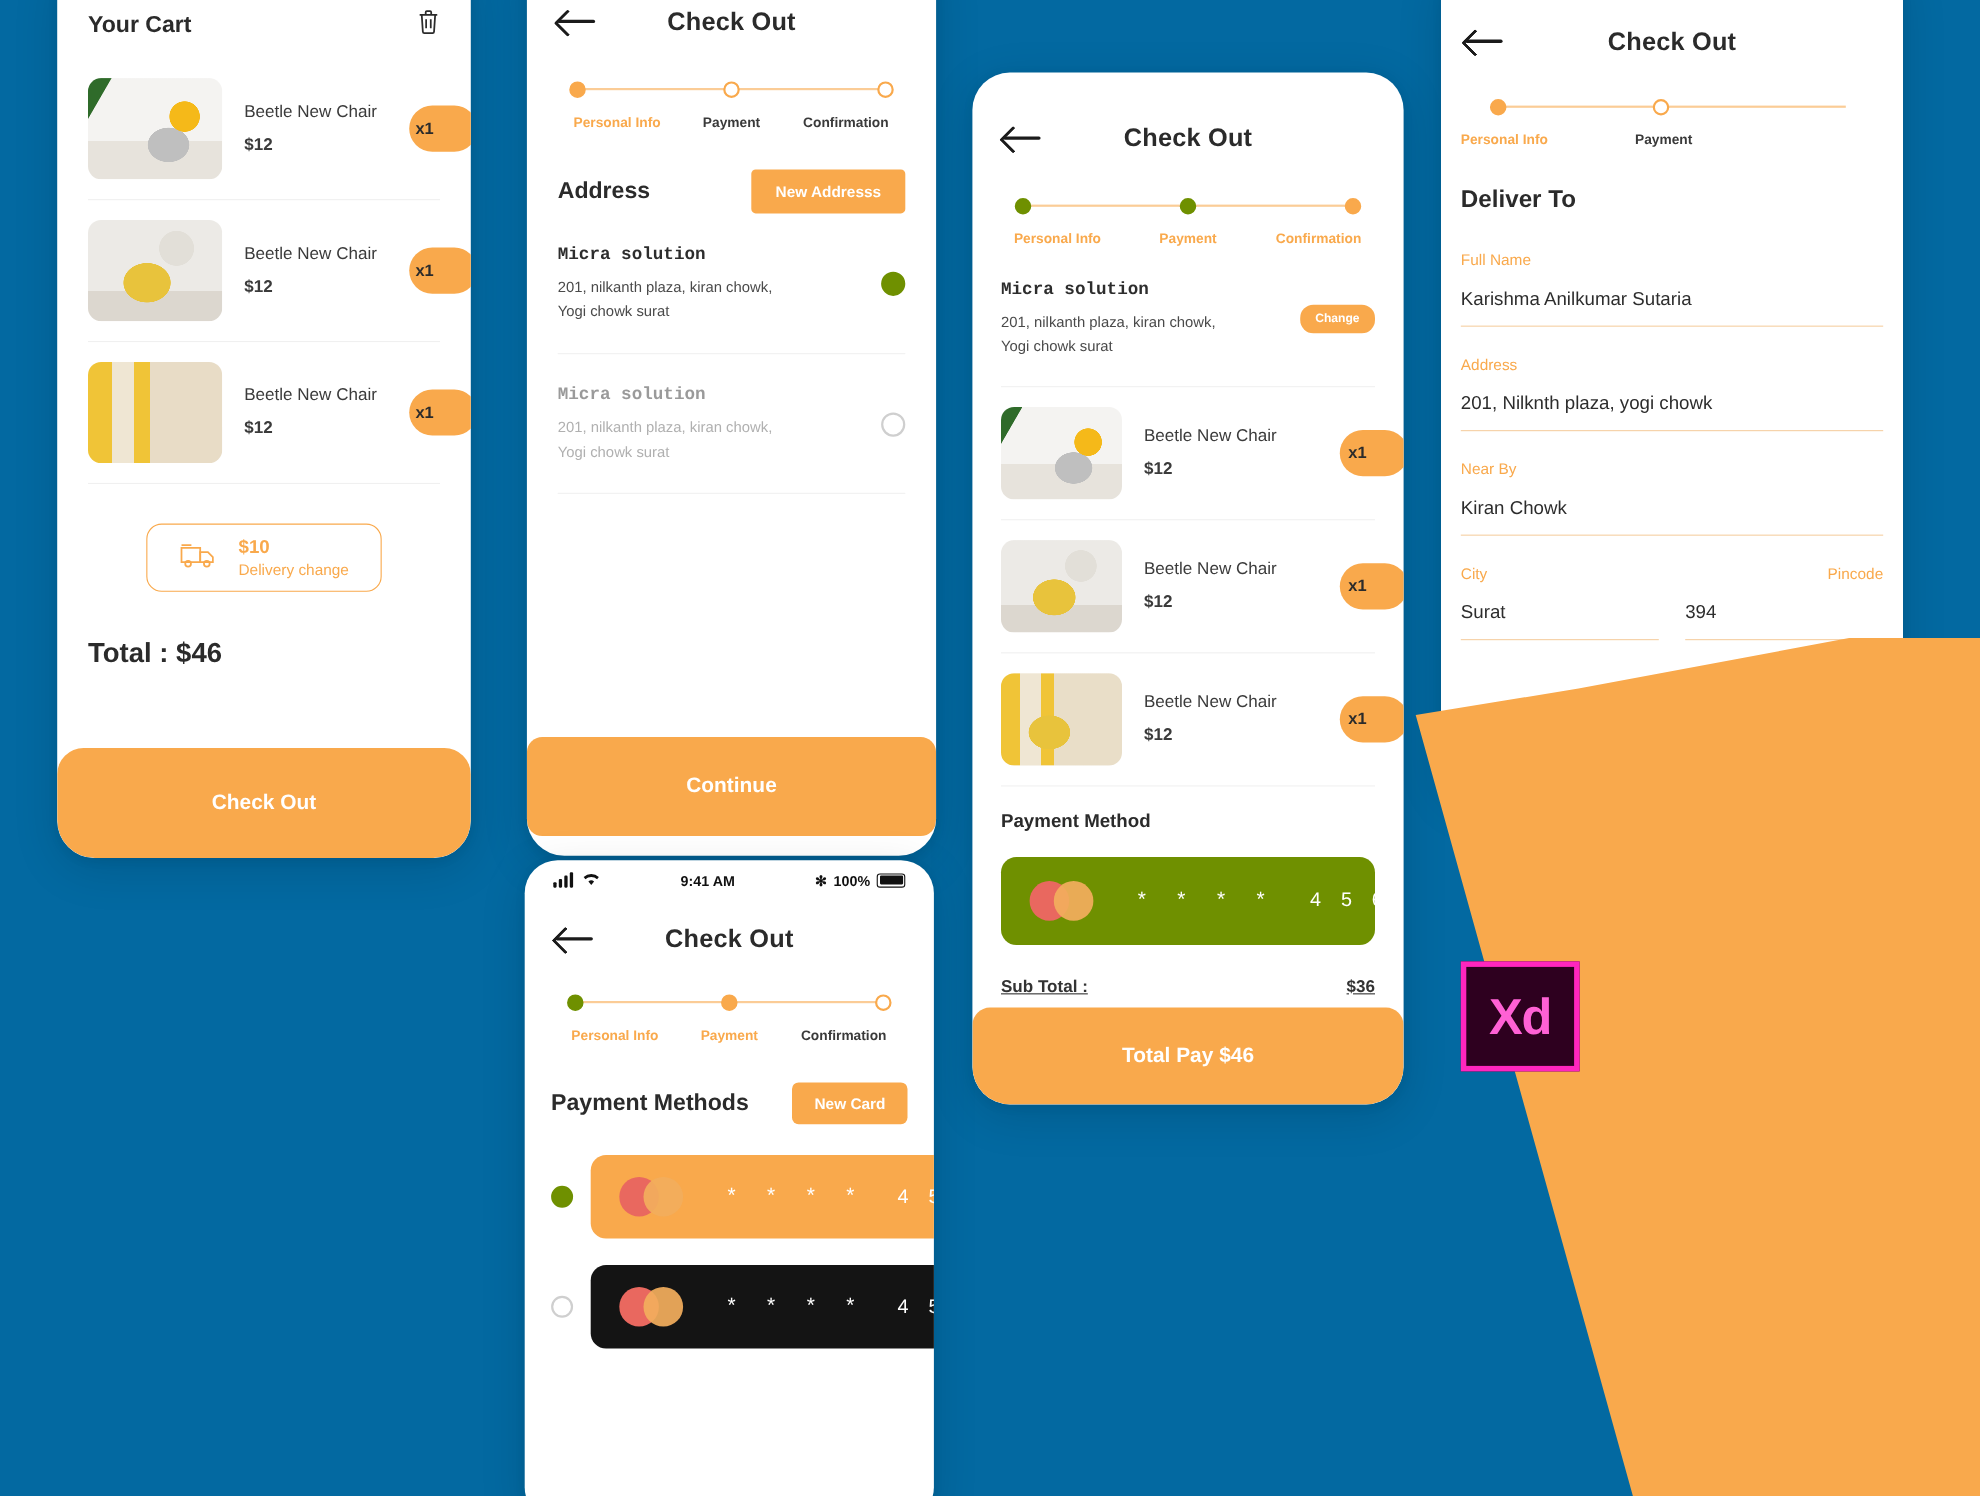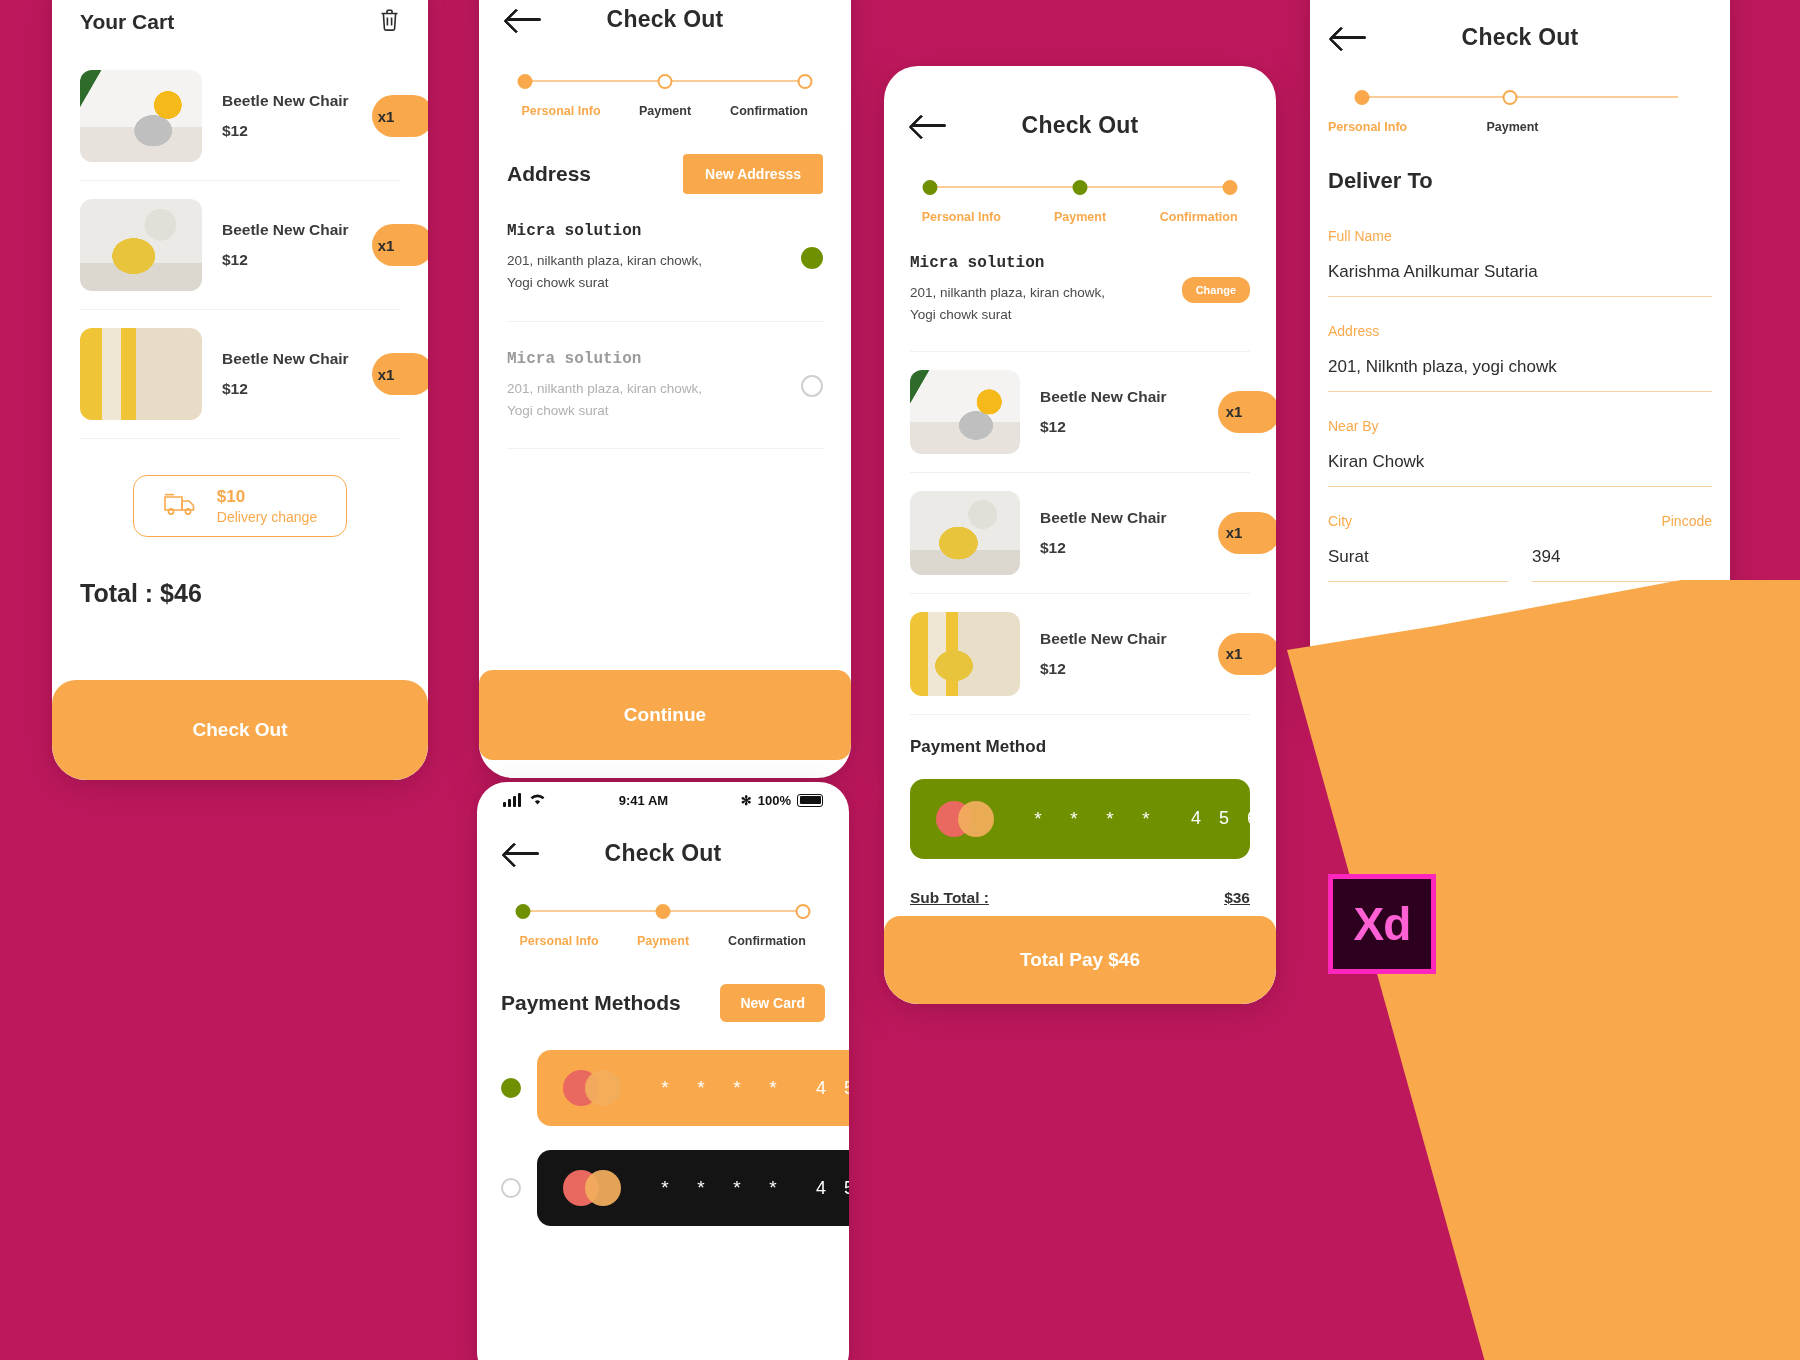--- a/index.html
+++ b/index.html
@@ -2,21 +2,21 @@
 <html><head>
 <meta charset="utf-8">
 <style>
   * { box-sizing: border-box; margin: 0; padding: 0; }
   html, body {
     width: 1800px; height: 1360px;
     background: #ffffff;
     font-family: "Liberation Sans", sans-serif;
     overflow: hidden;
   }
-  #stage { position: relative; width: 1800px; height: 1360px; background: #be185d; }
+  #stage { position: relative; width: 1800px; height: 1360px; background: #0369a1; }
 
   
   .phone {
     position: absolute;
     background: #ffffff;
     border-radius: 34px;
     box-shadow: 0 10px 42px rgba(0,0,0,0.13), 0 2px 10px rgba(0,0,0,0.06);
     overflow: hidden;
   }
   .phone.flat { border-radius: 30px; }
@@ -49,21 +49,21 @@
   .dot.fill-green  { background: #6f9000; border-color: #6f9000; }
   .step-labels { display: flex; margin: 14px 8px 0 8px; }
   .step-labels > span { flex: 1; text-align: center; font-size: 12.5px; font-weight: 600; color: #3a3a3a; }
   .step-labels > span.active { color: #f9a94c; }
 
   
   .prow { display: flex; align-items: center; padding: 18px 0; position: relative; }
   .prow + .prow { border-top: 1px solid #f0f0f0; }
   .thumb { width: 122px; height: 92px; border-radius: 12px; flex: 0 0 auto; overflow: hidden; position: relative; }
   .pinfo { flex: 1; padding-left: 20px; }
-  .pname { font-size: 15.5px; color: #3b3b3b; font-weight: 700; margin-bottom: 12px; }
+  .pname { font-size: 15.5px; color: #3b3b3b; font-weight: 400; margin-bottom: 12px; }
   .pprice { font-size: 15.5px; color: #3b3b3b; font-weight: 600; }
   .qty {
     min-width: 62px; height: 42px; border-radius: 21px; background: #f9a94c;
     color: #2b2b2b; font-size: 15px; font-weight: 600;
     display: flex; align-items: center; justify-content: center; flex: 0 0 auto;
   }
 
   .pill-btn {
     background: #f9a94c; color: #fff; border: none; border-radius: 18px;
     font-size: 13px; font-weight: 600; padding: 9px 18px; cursor: pointer;

